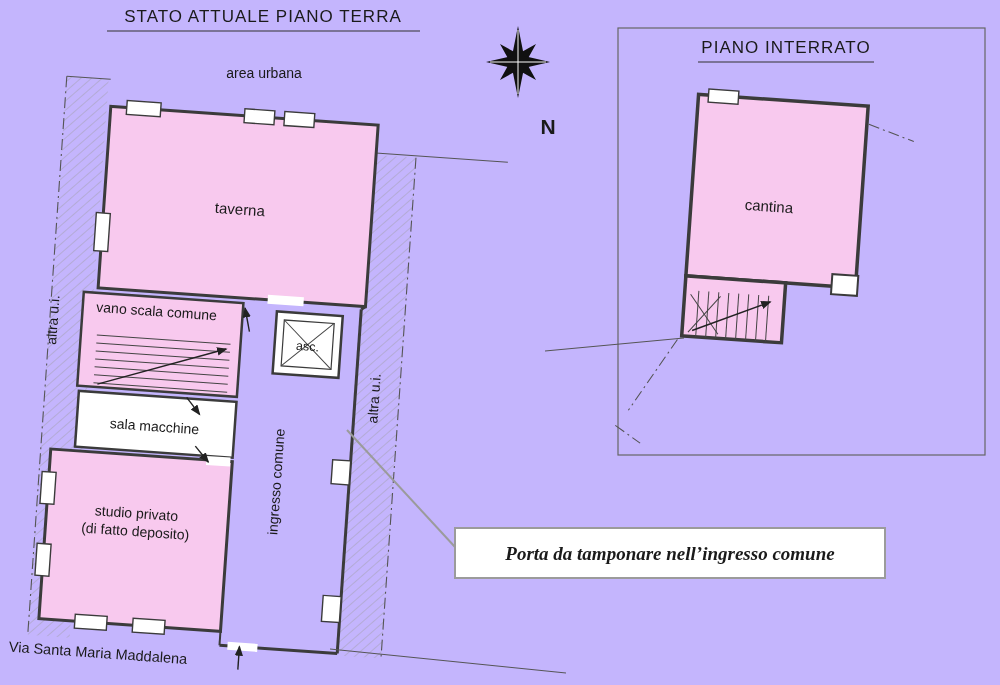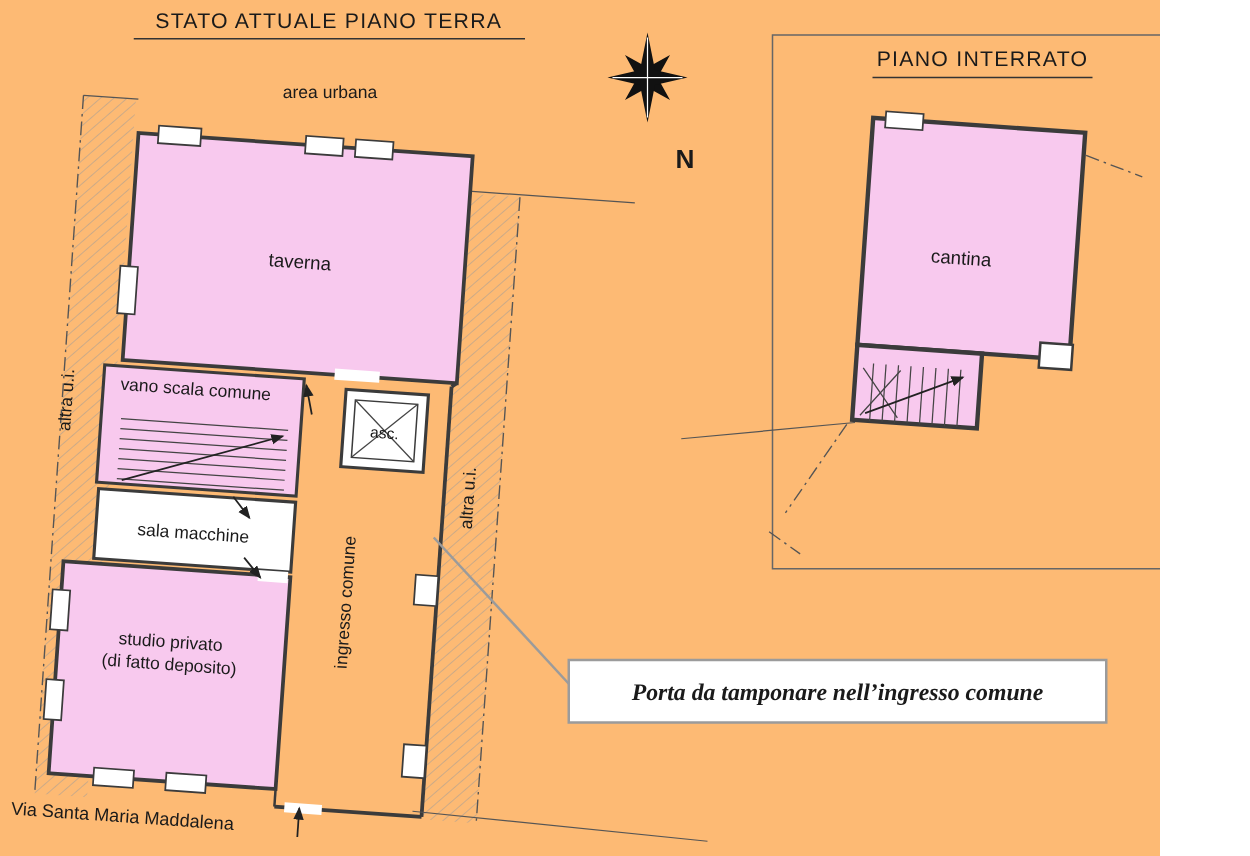--- a/index.html
+++ b/index.html
@@ -1,20 +1,20 @@
 <!DOCTYPE html>
 <html style="--pink: #f8c9ee; --wall: #3b3b3b; --hatch: #9a9a9a; --boundary: #555555; --leader: #9b9b9b; --text: #1a1a1a;"><head>
 <meta charset="utf-8">
 <style>
   :root{
     --pink:#f8c9ee; --wall:#3b3b3b; --hatch:#9a9a9a; --boundary:#555555;
     --leader:#9b9b9b; --text:#1a1a1a;
   }
   html,body{margin:0;padding:0;background:#ffffff;}
-  .sheet{position:relative;width:928px;height:685px;background:#fdba74;
+  .sheet{position:relative;width:1000px;height:685px;background:#c4b5fd;
          font-family:"Liberation Sans",sans-serif;overflow:hidden;}
   svg{display:block;}
   svg text{fill:var(--text);font-family:"Liberation Sans",sans-serif;}
   .t-title{font-size:17px;letter-spacing:1px;}
   .t-label{font-size:14px;}
   .t-label-s{font-size:12.5px;}
   .t-label-l{font-size:15px;}
   .t-street{font-size:14.5px;}
   .t-north{font-size:21px;font-weight:bold;}
   .ann-text{font-family:"Liberation Serif",serif;font-style:italic;font-weight:600;font-size:19px;}

